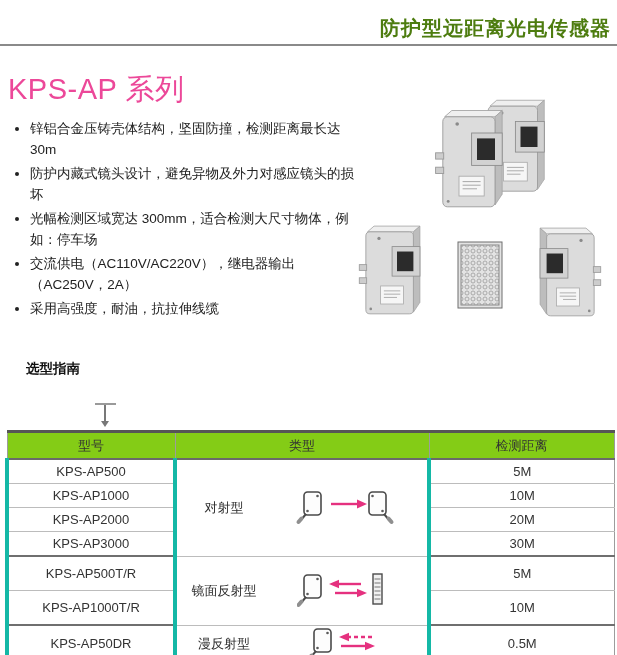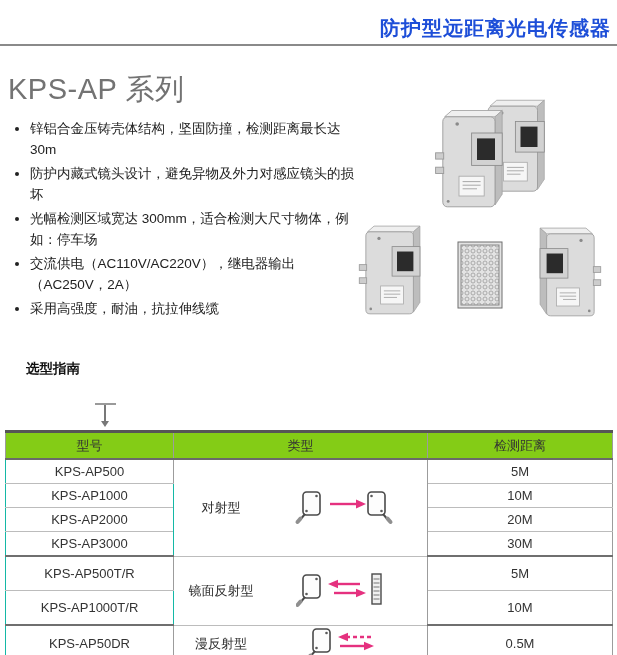--- a/index.html
+++ b/index.html
@@ -2,23 +2,23 @@
 <html style="--accent: #e5317f;"><head>
 <meta charset="utf-8">
 <style>
   :root{ --accent:#e5317f; }
   html,body{margin:0;padding:0;background:#ffffff;}
   .page{
     position:relative;width:617px;height:655px;background:#ffffff;overflow:hidden;
     font-family:"Liberation Sans","DejaVu Sans",sans-serif;color:#2e2e2e;
   }
   
-  .hdr-title{position:absolute;top:15px;right:6px;font-size:20px;font-weight:700;color:#1d4ed8;letter-spacing:1px;}
+  .hdr-title{position:absolute;top:15px;right:6px;font-size:20px;font-weight:700;color:#4d7c0f;letter-spacing:1px;}
   .hdr-rule{position:absolute;top:44px;left:0;width:617px;height:2px;background:#8a8a8a;}
-  .series-title{position:absolute;top:70px;left:8px;font-size:29px;font-weight:500;color:#737373;letter-spacing:0.5px;}
+  .series-title{position:absolute;top:70px;left:8px;font-size:29px;font-weight:500;color:#ec4899;letter-spacing:0.5px;}
   
   .features{position:absolute;top:118px;left:16px;width:326px;margin:0;padding:0 0 0 14px;}
   .features li{font-size:13.5px;line-height:21px;margin:0 0 3px 0;color:#222;}
   
   .sel-heading{position:absolute;top:360px;left:26px;font-size:13.5px;font-weight:700;color:#111;}
   .model-line{position:absolute;top:379px;left:16px;font-size:17px;font-weight:700;color:#222;letter-spacing:0.5px;}
   .suffix-box{display:inline-block;width:13px;height:13px;border:1.5px solid #8f8f8f;background:#fdfdfd;margin-left:7px;vertical-align:-1px;}
   .box-underline{position:absolute;top:403px;left:95px;width:21px;height:2px;background:#9a9a9a;}
   .connector-v{position:absolute;top:405px;left:104px;width:2px;height:16px;background:#787878;}
   .connector-arrow{position:absolute;top:421px;left:101px;width:0;height:0;
@@ -31,21 +31,21 @@
     font-size:13px;color:#333;
     border-top:3px solid #565656;border-bottom:3px solid #565656;
     border-left:1px solid #ababab;border-right:1px solid #ababab;
   }
   .sel-table col.c1{width:168px;} .sel-table col.c2{width:254px;} .sel-table col.c3{width:185px;}
   .sel-table th{
     background:#84cc16;font-weight:500;height:23px;text-align:center;
     border-bottom:2px solid #6a6a6a;border-left:1px solid #9c9c9c;border-right:1px solid #9c9c9c;
   }
   .sel-table td{
-    border-left:1px solid #14b8a6;border-right:1px solid #9c9c9c;border-bottom:1px solid #bcbcbc;
+    border-left:4px solid #14b8a6;border-right:1px solid #9c9c9c;border-bottom:1px solid #bcbcbc;
     text-align:center;padding:0;
   }
   .sel-table tr.r-std td{height:23px;}
   .sel-table tr.r-mid td{height:33px;}
   .sel-table tr.r-big td{height:34px;}
   .sel-table tr.group-last td{border-bottom:2px solid #6f6f6f;}
   .sel-table tr:last-child td{border-bottom:none;}
   td.type-cell{text-align:center;vertical-align:middle;}
   .type-inner{display:flex;align-items:center;width:100%;}
   .type-label{padding-left:8px;min-width:78px;color:#2c2c2c;}

